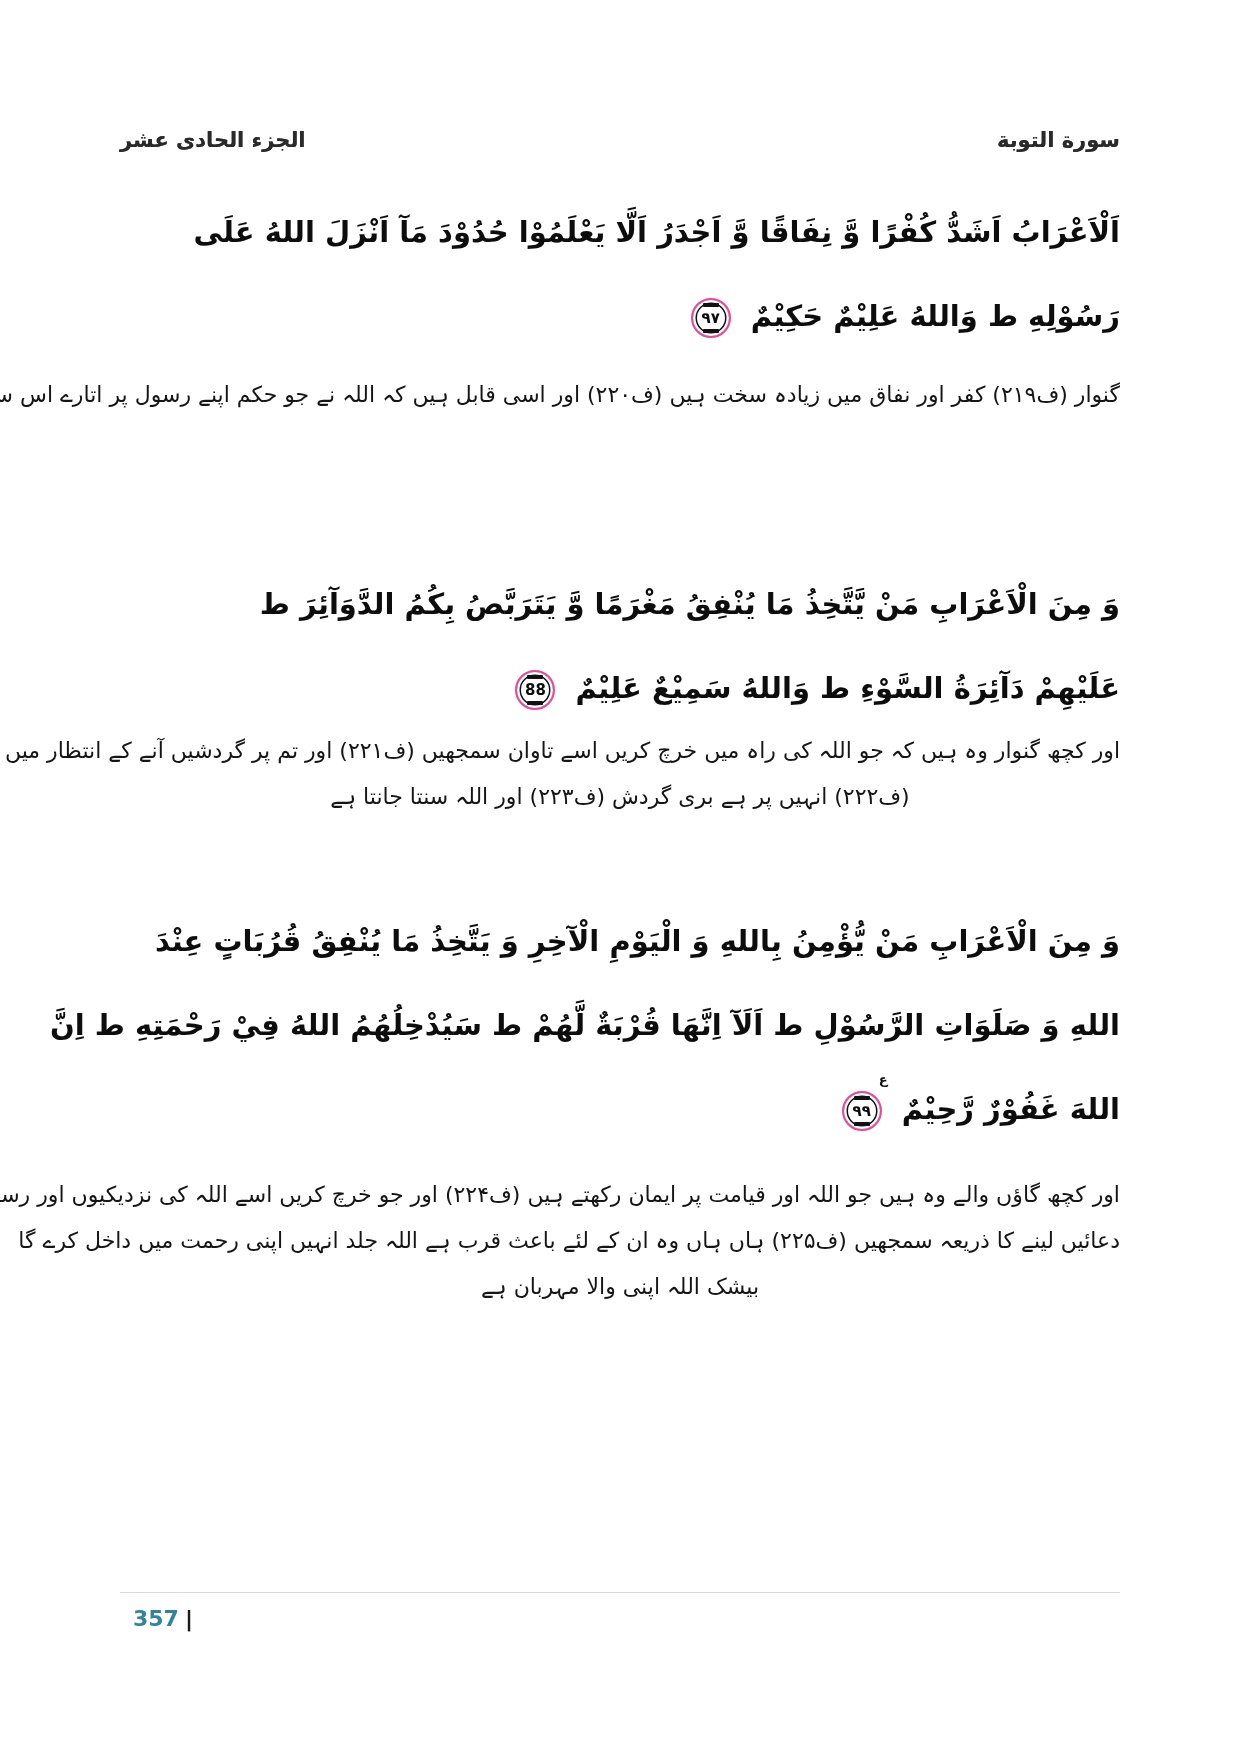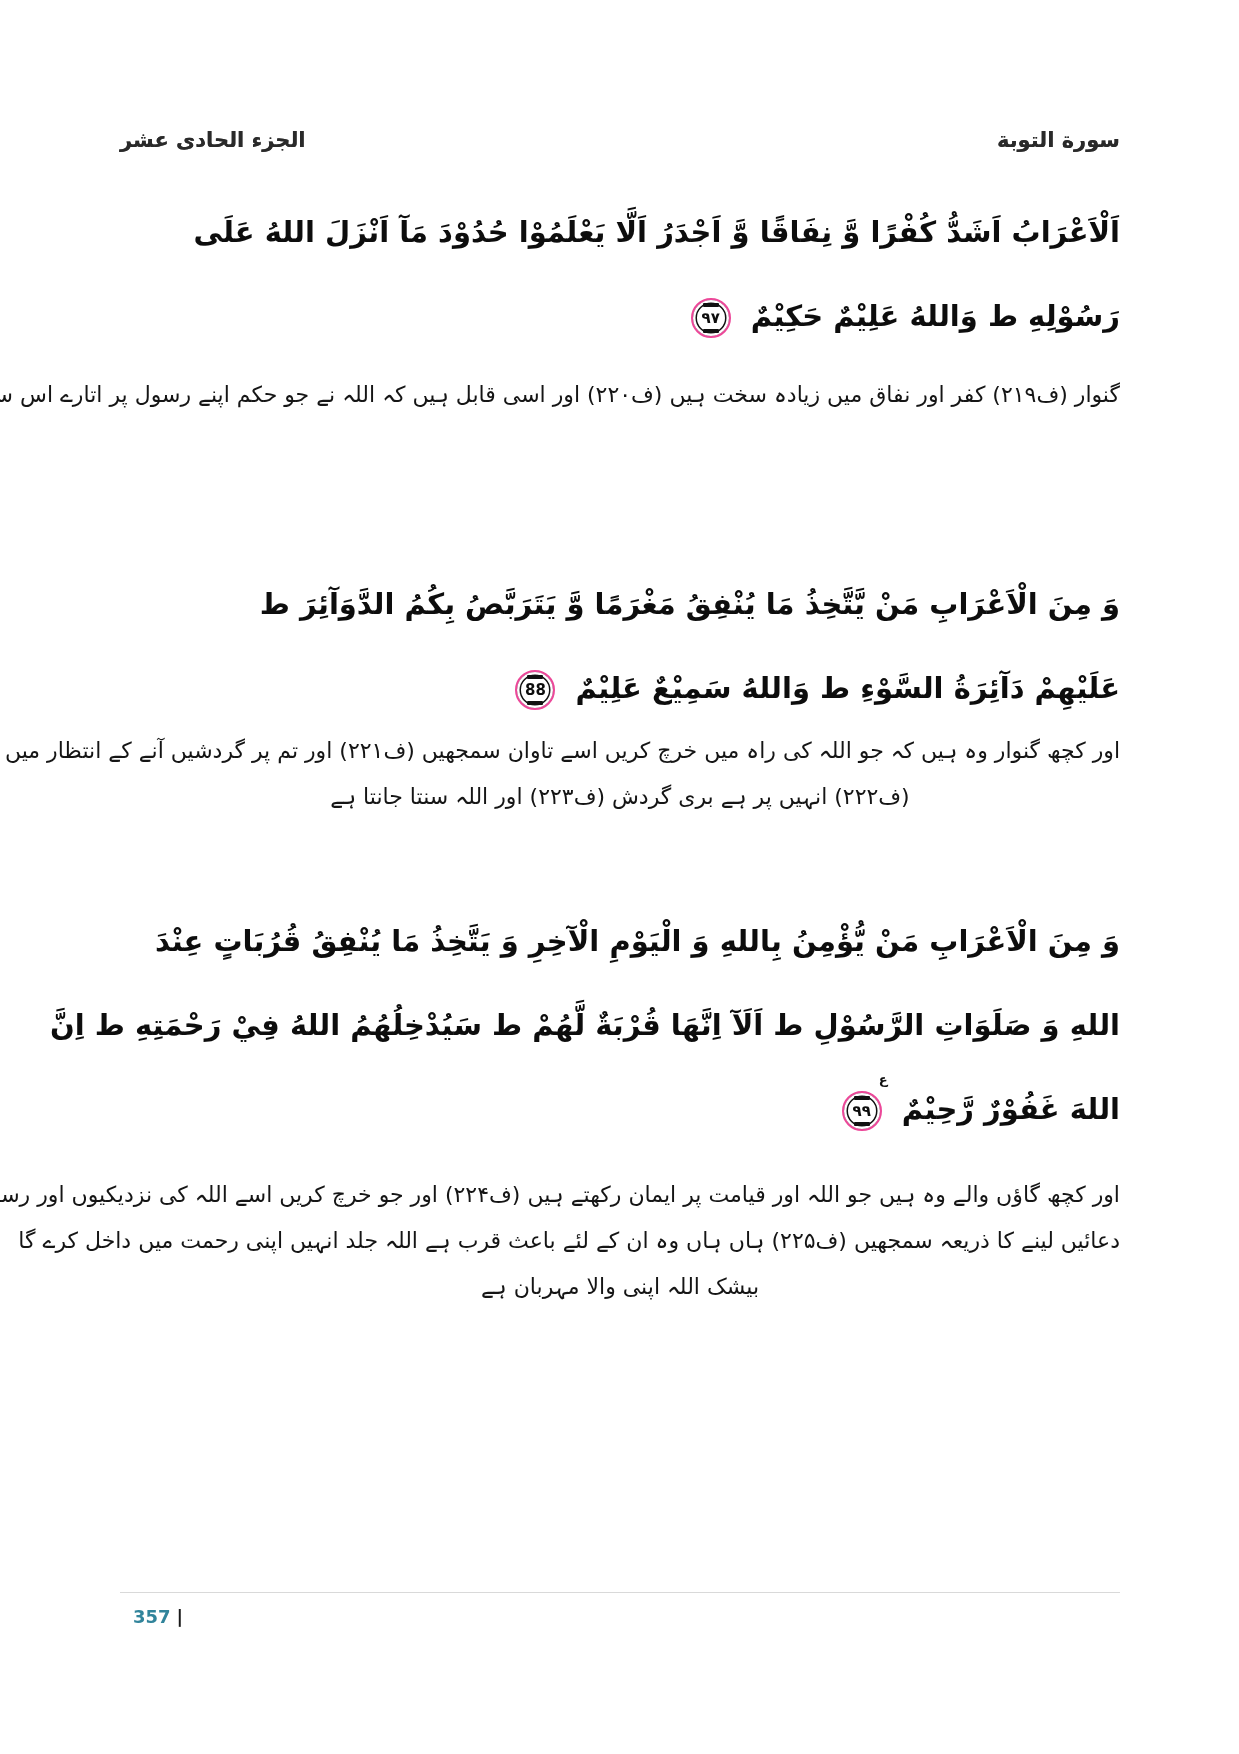--- a/index.html
+++ b/index.html
@@ -65,21 +65,21 @@
     white-space: nowrap;
   }
 
   
   .footer-rule {
     position: absolute; top: 1592px; left: 120px; width: 1000px;
     border: none; border-top: 1px solid #d9d9d9; height: 0;
   }
   .footer-pageno {
     position: absolute; top: 1606px; left: 133px;
-    direction: ltr; font-size: 18px; font-weight: bold;
+    direction: ltr; font-size: 22px; font-weight: bold;
   }
   .footer-pageno .num { color: #31849b; }
   .footer-pageno .sep { color: #1a1a1a; margin-left: 6px; }
 </style>
 </head>
 <body>
 
 <div class="page">
 
   <div class="header-row">

